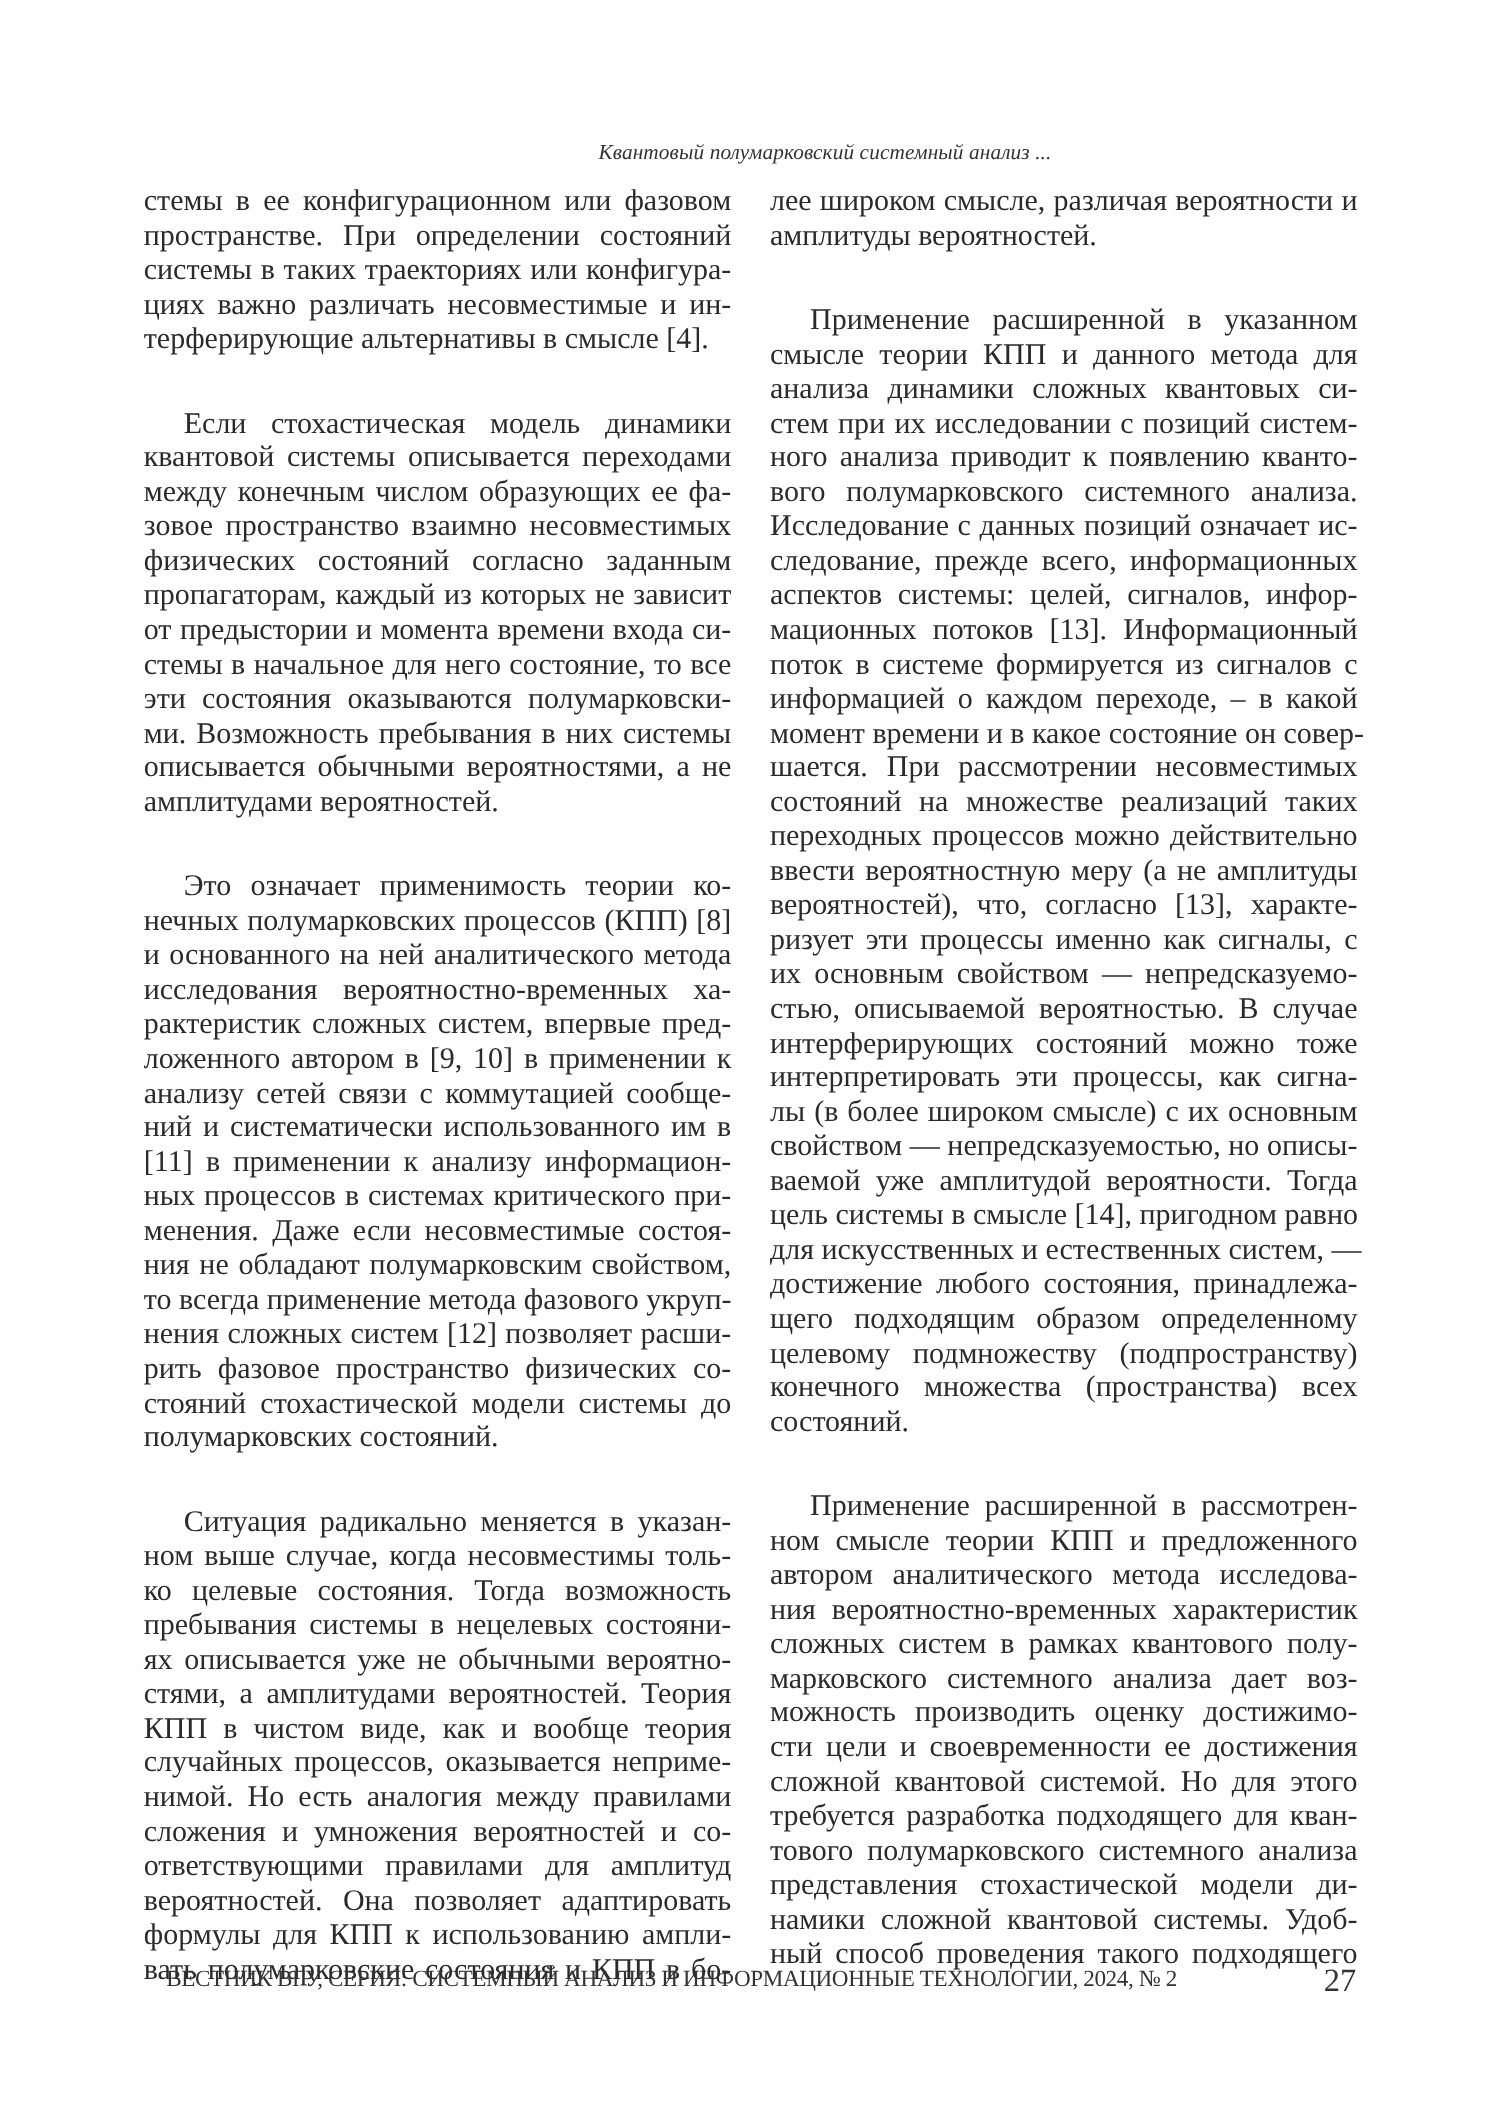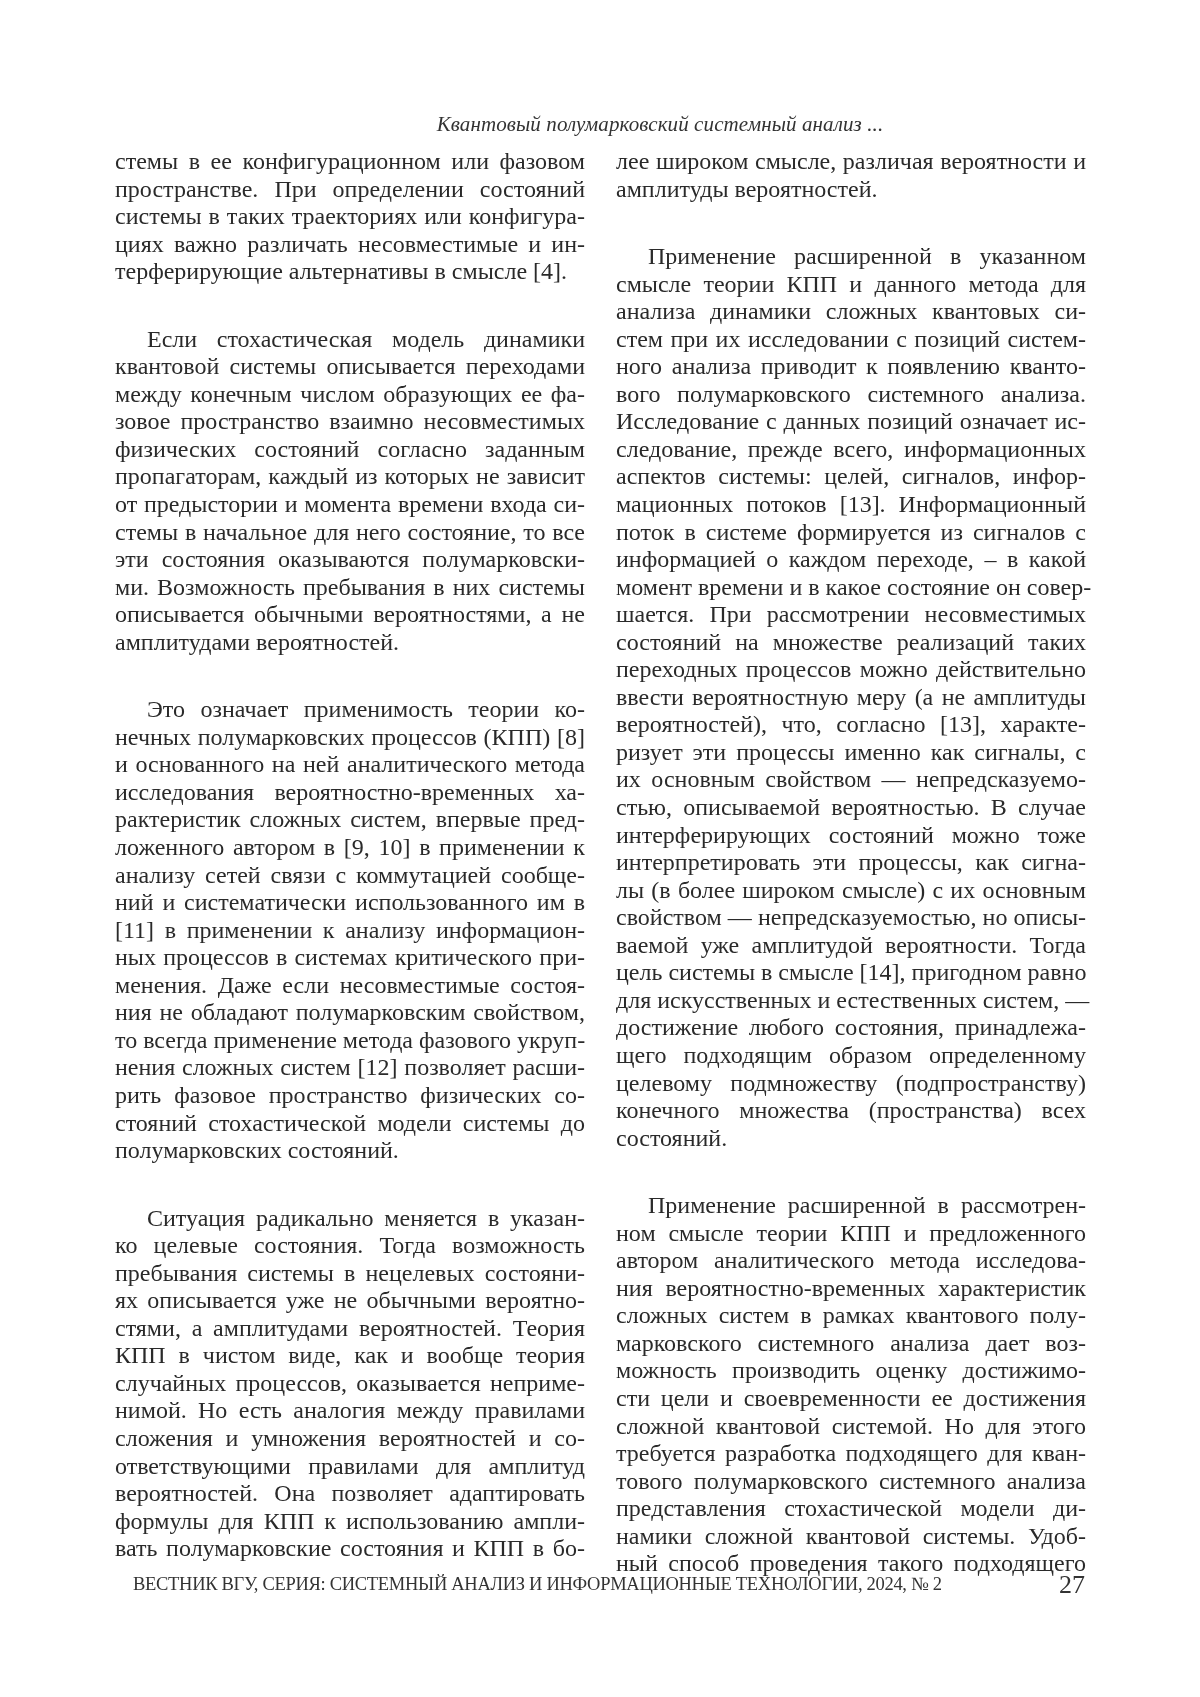--- a/index.html
+++ b/index.html
@@ -1,19 +1,19 @@
 <!DOCTYPE html>
 <html><head>
 <meta charset="utf-8">
 <style>
   html, body { margin:0; padding:0; background:#ffffff; }
   body { width:1200px; height:1697px; position:relative; overflow:hidden;
          font-family:"Liberation Serif","DejaVu Serif",serif; color:#2a2a2a; }
   .running-head { position:absolute; top:112px; left:0; width:1200px; text-align:center;
-         font-style:italic; font-size:21px; color:#333; letter-spacing:0.1px; padding-left:120px; box-sizing:border-box; }
+         font-style:italic; font-size:17px; color:#333; letter-spacing:0.1px; padding-left:120px; box-sizing:border-box; }
   .col { position:absolute; top:148px; width:470px; font-size:24px; line-height:27.55px;
          text-align:justify; hyphens:manual; }
   .col.left { left:115px; }
   .col.right { left:616px; }
   .col .line { display:block; text-align:justify; text-align-last:justify; white-space:nowrap; overflow:visible; height:27.55px; }
   .col .line.last { text-align-last:left; }
   .col .line.indent { text-indent:32px;margin-top:40px; }
   .footer { position:absolute; top:1572px; left:115px; width:970px; font-size:18.5px; color:#333; }
   .footer .journal { position:absolute; left:0; top:2px; letter-spacing:-0.3px;margin-left:18px; }
   .footer .page-num { position:absolute; right:0; top:-2px; font-size:26px; }
@@ -52,20 +52,21 @@
     <span class="line">[11] в применении к анализу информацион-</span>
     <span class="line">ных процессов в системах критического при-</span>
     <span class="line">менения. Даже если несовместимые состоя-</span>
     <span class="line">ния не обладают полумарковским свойством,</span>
     <span class="line">то всегда применение метода фазового укруп-</span>
     <span class="line">нения сложных систем [12] позволяет расши-</span>
     <span class="line">рить фазовое пространство физических со-</span>
     <span class="line">стояний стохастической модели системы до</span>
     <span class="line last">полумарковских состояний.</span>
     <span class="line indent">Ситуация радикально меняется в указан-</span>
+    <span class="line">ном выше случае, когда несовместимы толь-</span>
     <span class="line">ко целевые состояния. Тогда возможность</span>
     <span class="line">пребывания системы в нецелевых состояни-</span>
     <span class="line">ях описывается уже не обычными вероятно-</span>
     <span class="line">стями, а амплитудами вероятностей. Теория</span>
     <span class="line">КПП в чистом виде, как и вообще теория</span>
     <span class="line">случайных процессов, оказывается неприме-</span>
     <span class="line">нимой. Но есть аналогия между правилами</span>
     <span class="line">сложения и умножения вероятностей и со-</span>
     <span class="line">ответствующими правилами для амплитуд</span>
     <span class="line">вероятностей. Она позволяет адаптировать</span>

